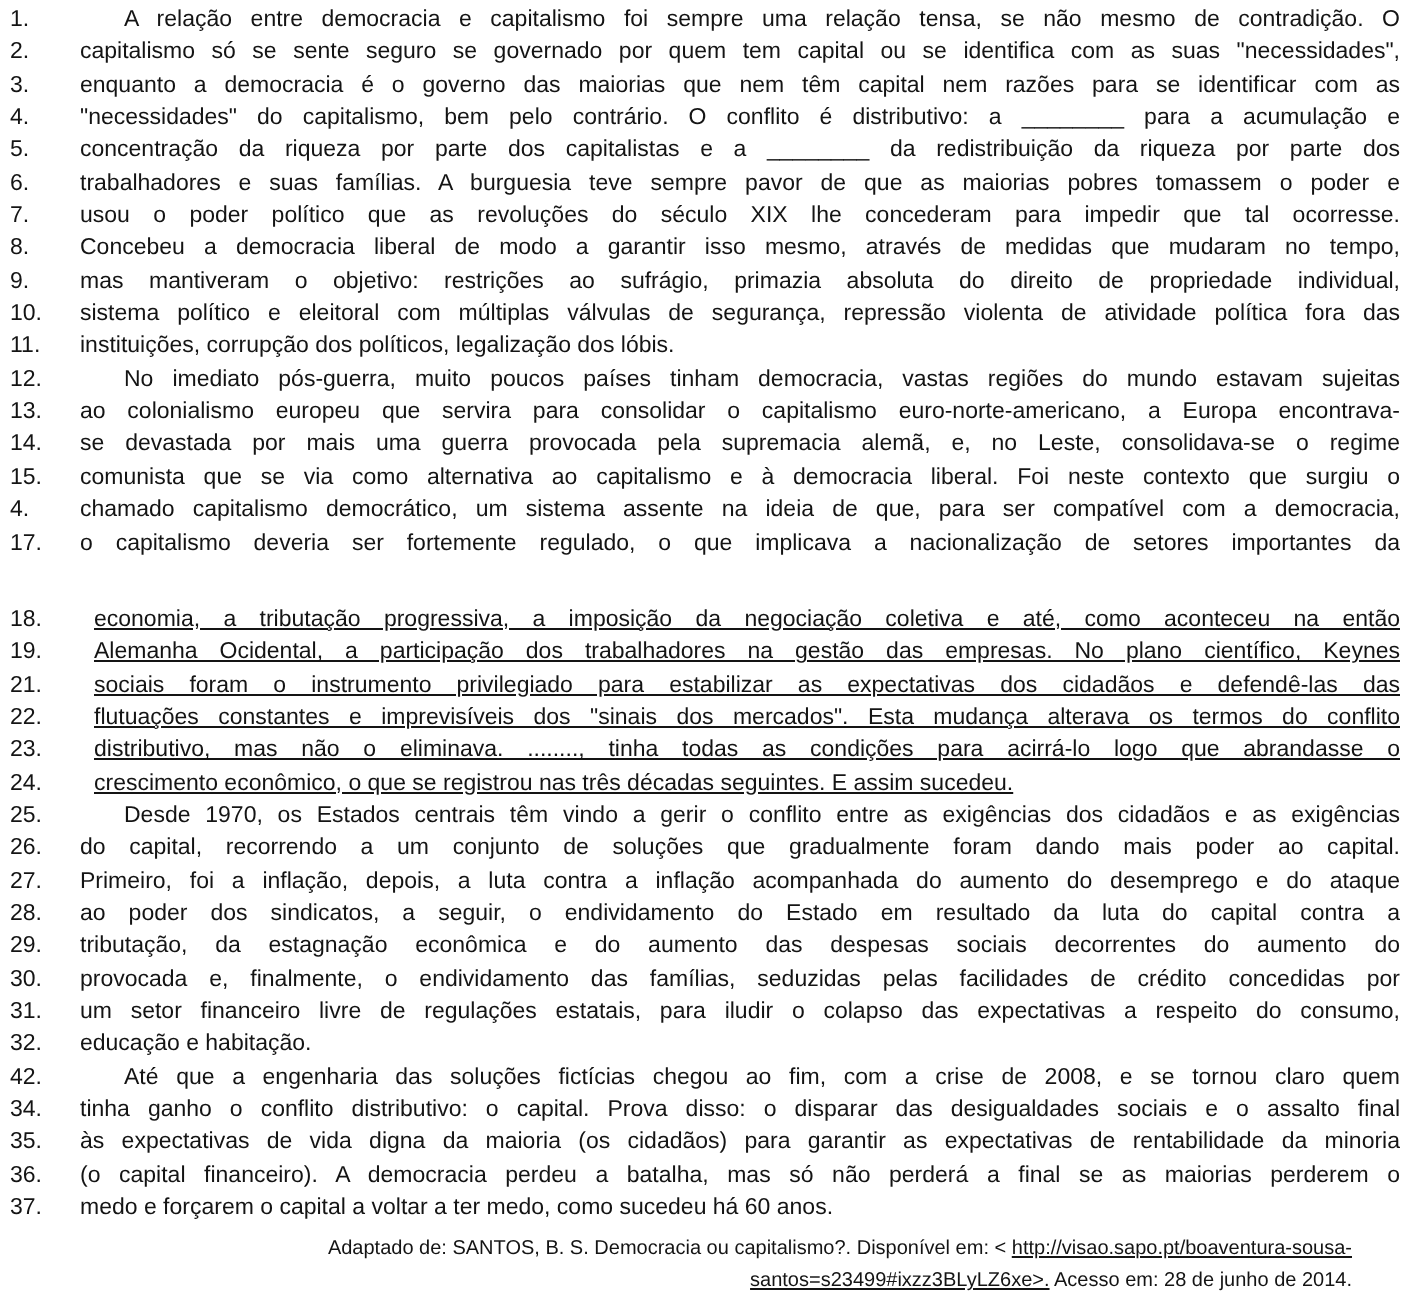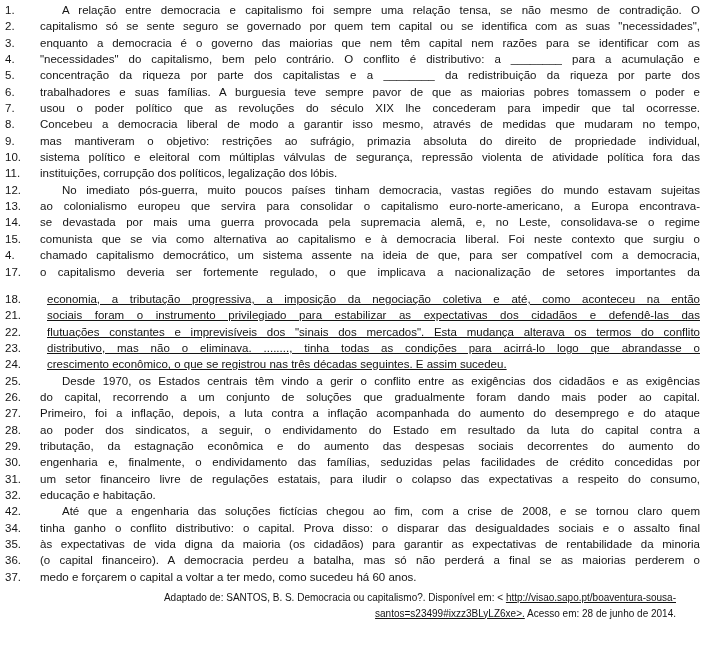--- a/index.html
+++ b/index.html
@@ -14,21 +14,21 @@
     background: #ffffff;
     overflow: hidden;
   }
   .passage { width: 100%; }
   .line { display: flex; height: 16.35px; overflow: hidden; }
   .num  { flex: 0 0 35px; width: 35px; }
   .txt  { flex: 1; text-align: justify; text-align-last: justify; }
   .line.flush .txt { text-align-last: left; }
   .line.indent .txt { text-indent: 22px; }
   .line.b2 .txt { padding-left: 7px; text-decoration: underline; }
-  .line.gap { margin-top: 11px; }
+  .line.gap { margin-top: 22px; }
   .citation {
     margin-top: 3px;
     padding-right: 24px;
     text-align: right;
     font-size: 10px;
     line-height: 15.5px;
     color: #141414;
   }
   .citation b { font-weight: normal; }
   .url {
@@ -127,20 +127,24 @@
     <div class="line">
       <span class="num">17.</span>
       <span class="txt">o capitalismo deveria ser fortemente regulado, o que implicava a nacionalização de setores importantes da</span>
     </div>
 
     <div class="line b2 gap">
       <span class="num">18.</span>
       <span class="txt">economia, a tributação progressiva, a imposição da negociação coletiva e até, como aconteceu na então</span>
     </div>
 
+    <div class="line b2">
+      <span class="num">19.</span>
+      <span class="txt">Alemanha Ocidental, a participação dos trabalhadores na gestão das empresas. No plano científico, Keynes</span>
+    </div>
 
 
     <div class="line b2">
       <span class="num">21.</span>
       <span class="txt">sociais foram o instrumento privilegiado para estabilizar as expectativas dos cidadãos e defendê-las das</span>
     </div>
 
     <div class="line b2">
       <span class="num">22.</span>
       <span class="txt">flutuações constantes e imprevisíveis dos "sinais dos mercados". Esta mudança alterava os termos do conflito</span>
@@ -176,21 +180,21 @@
       <span class="txt">ao poder dos sindicatos, a seguir, o endividamento do Estado em resultado da luta do capital contra a</span>
     </div>
 
     <div class="line">
       <span class="num">29.</span>
       <span class="txt">tributação, da estagnação econômica e do aumento das despesas sociais decorrentes do aumento do</span>
     </div>
 
     <div class="line">
       <span class="num">30.</span>
-      <span class="txt">engenharia e, finalmente, o endividamento das famílias, seduzidas pelas facilidades de crédito concedidas por</span>
+      <span class="txt">provocada e, finalmente, o endividamento das famílias, seduzidas pelas facilidades de crédito concedidas por</span>
     </div>
 
     <div class="line">
       <span class="num">31.</span>
       <span class="txt">um setor financeiro livre de regulações estatais, para iludir o colapso das expectativas a respeito do consumo,</span>
     </div>
 
     <div class="line flush">
       <span class="num">32.</span>
       <span class="txt">educação e habitação.</span>

